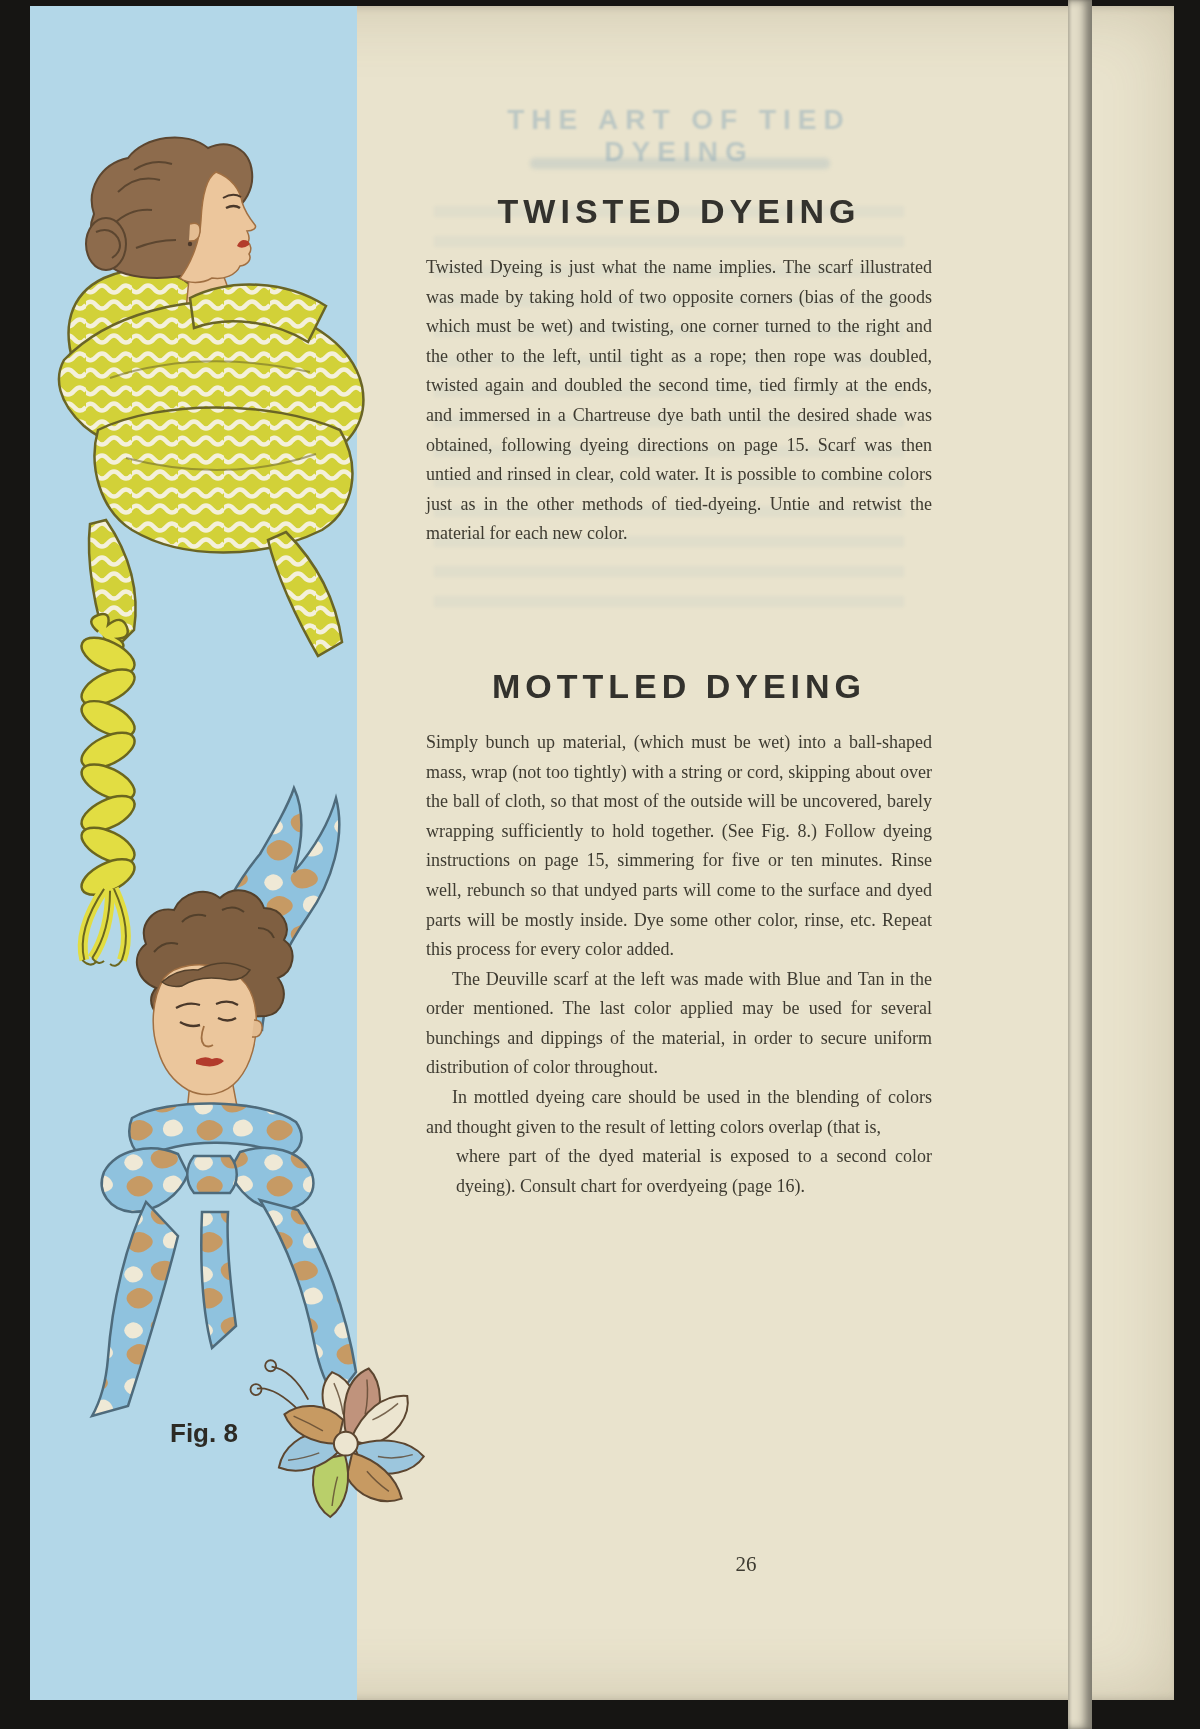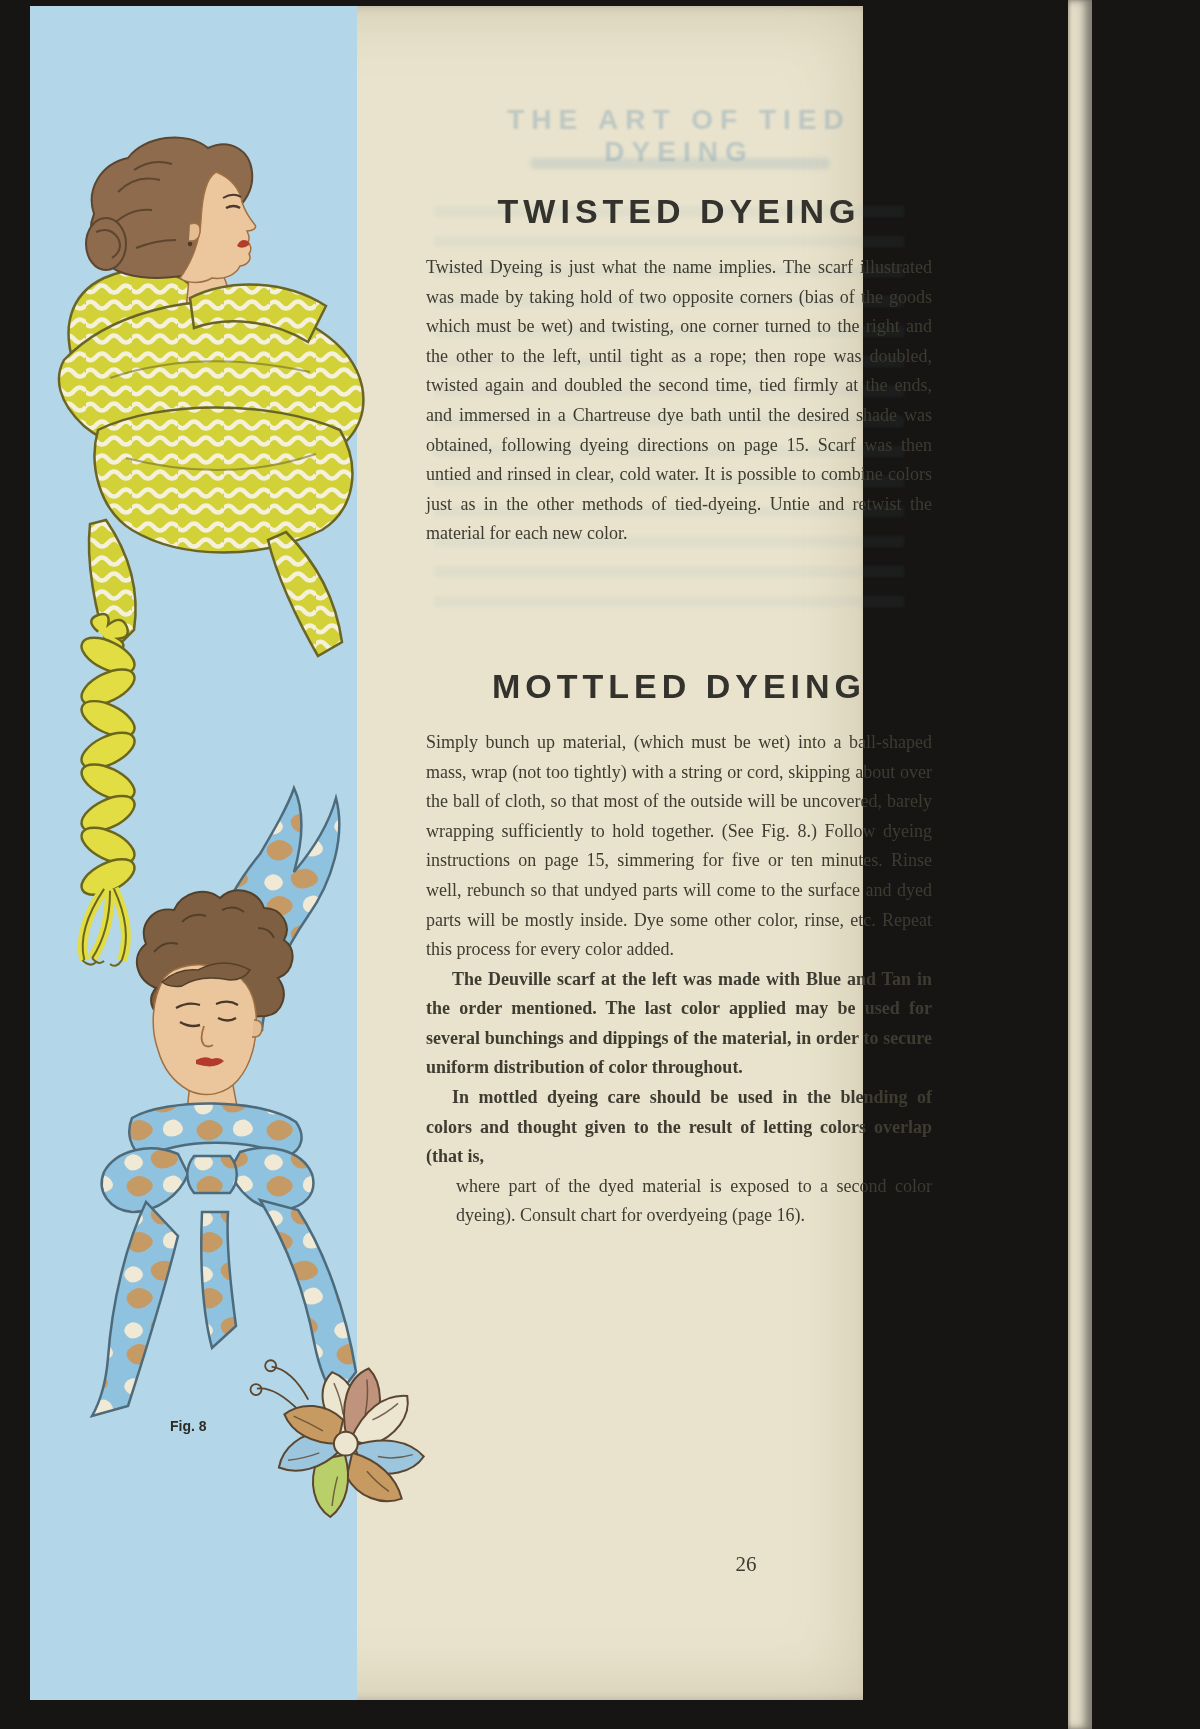--- a/index.html
+++ b/index.html
@@ -2,21 +2,21 @@
 <html><head>
 <meta charset="utf-8">
 <style>
   * { margin:0; padding:0; box-sizing:border-box; }
   html,body { background:#161513; }
   body {
     width:1200px; height:1729px; position:relative; overflow:hidden;
     font-family:"Liberation Serif", serif;
   }
   .page {
-    position:absolute; left:30px; top:6px; width:833px; height:1694px;
+    position:absolute; left:30px; top:6px; width:1144px; height:1694px;
     background:#e9e3cd;
     box-shadow: inset 0 0 70px rgba(110,92,55,0.22), inset 4px 0 10px rgba(0,0,0,0.18);
   }
   .blue-band {
     position:absolute; left:0; top:0; width:327px; height:100%;
     background:#b3d7e8;
   }
   .right-sliver {
     position:absolute; left:1068px; top:0; width:24px; height:1729px;
     background:#e2dcc7;
@@ -48,26 +48,26 @@
   }
   .heading {
     font-family:"Liberation Sans", sans-serif; font-weight:bold;
     font-size:34px; letter-spacing:5px; text-align:center; color:#33322d;
   }
   .h-twisted { margin:0 0 22px 0; }
   .h-mottled { margin:118px 0 22px 0; }
   .content p {
     font-size:18px; line-height:29.6px; text-align:justify; color:#3e3b31;
   }
-  .para-indent { text-indent:26px;font-weight:bold; }
+  .para-indent { text-indent:26px; }
   .para-cont { padding-left:30px; }
   .fig-label {
     position:absolute; left:140px; top:1412px;
     font-family:"Liberation Sans", sans-serif; font-weight:bold;
-    font-size:14px; color:#2d2b25;
+    font-size:26px; color:#2d2b25;
   }
   .page-number {
     position:absolute; left:686px; top:1546px; width:60px; text-align:center;
     font-size:21px; color:#3e3b31;
   }
   
   .ill1 { position:absolute; left:10px;  top:122px;  width:330px; height:530px; }
   .ill2 { position:absolute; left:22px;  top:606px;  width:120px; height:356px; }
   .ill3 { position:absolute; left:24px;  top:776px;  width:330px; height:648px; }
   .ill4 { position:absolute; left:214px; top:1346px; width:200px; height:176px; }

